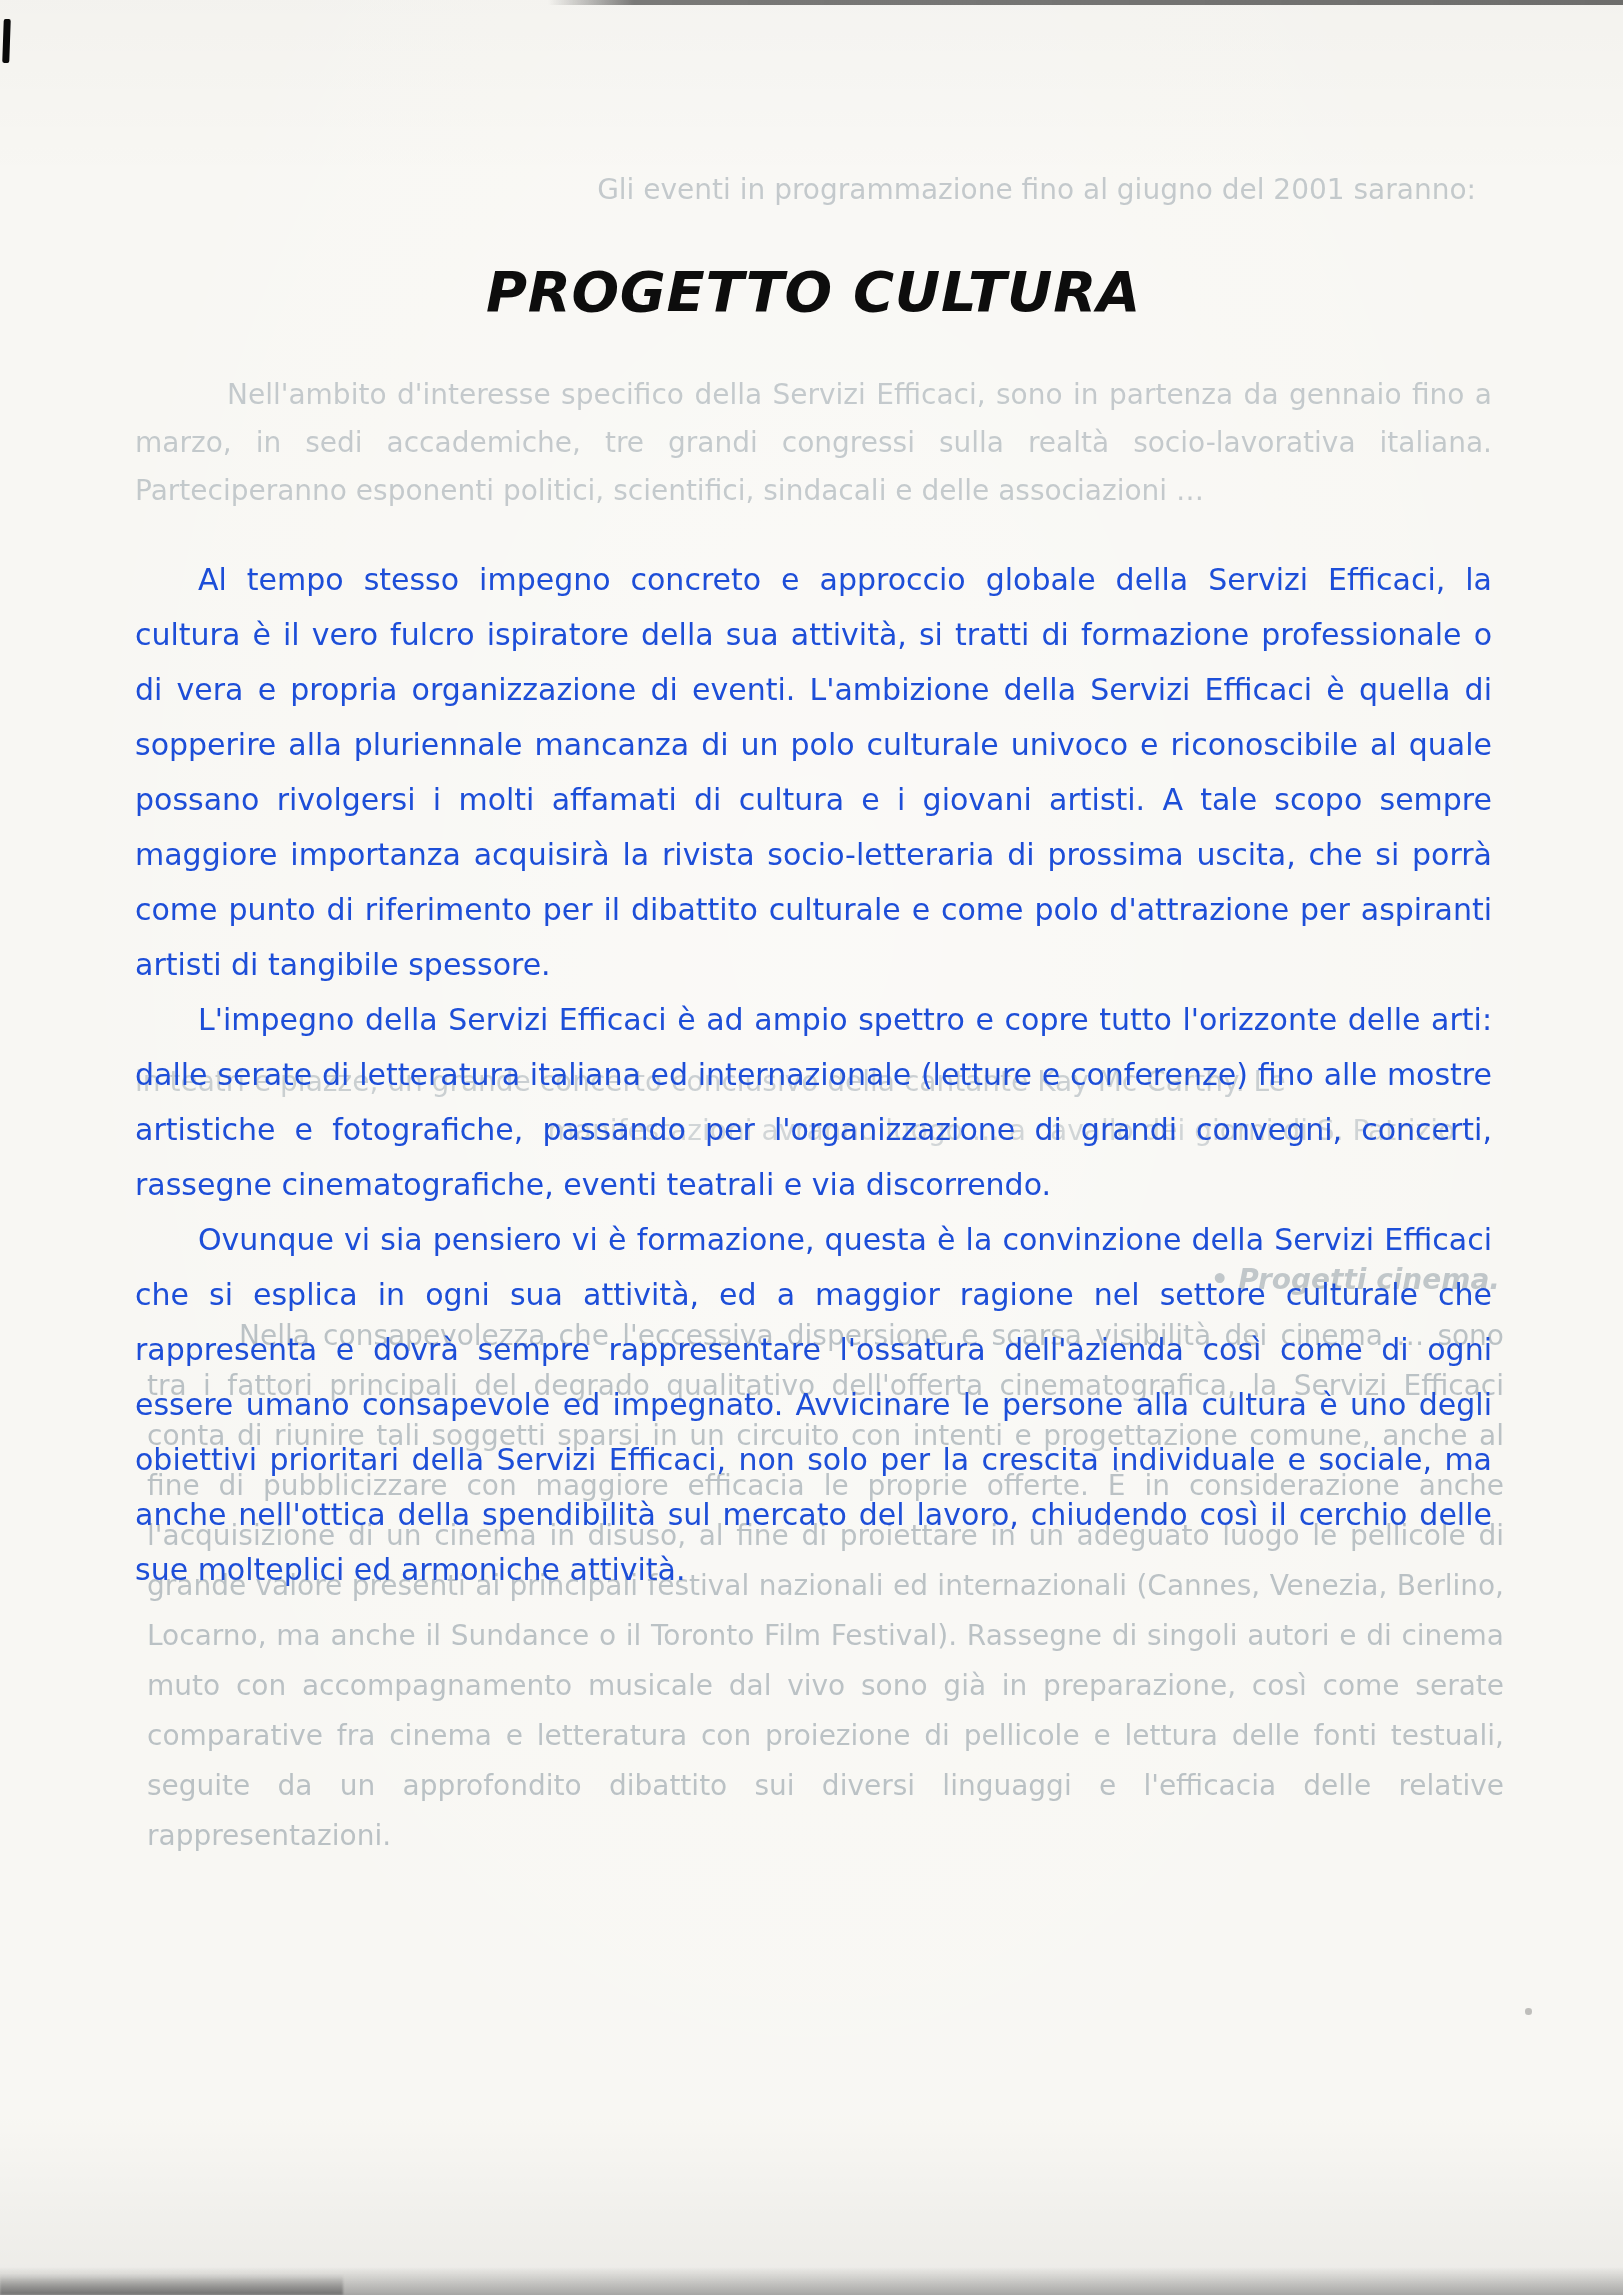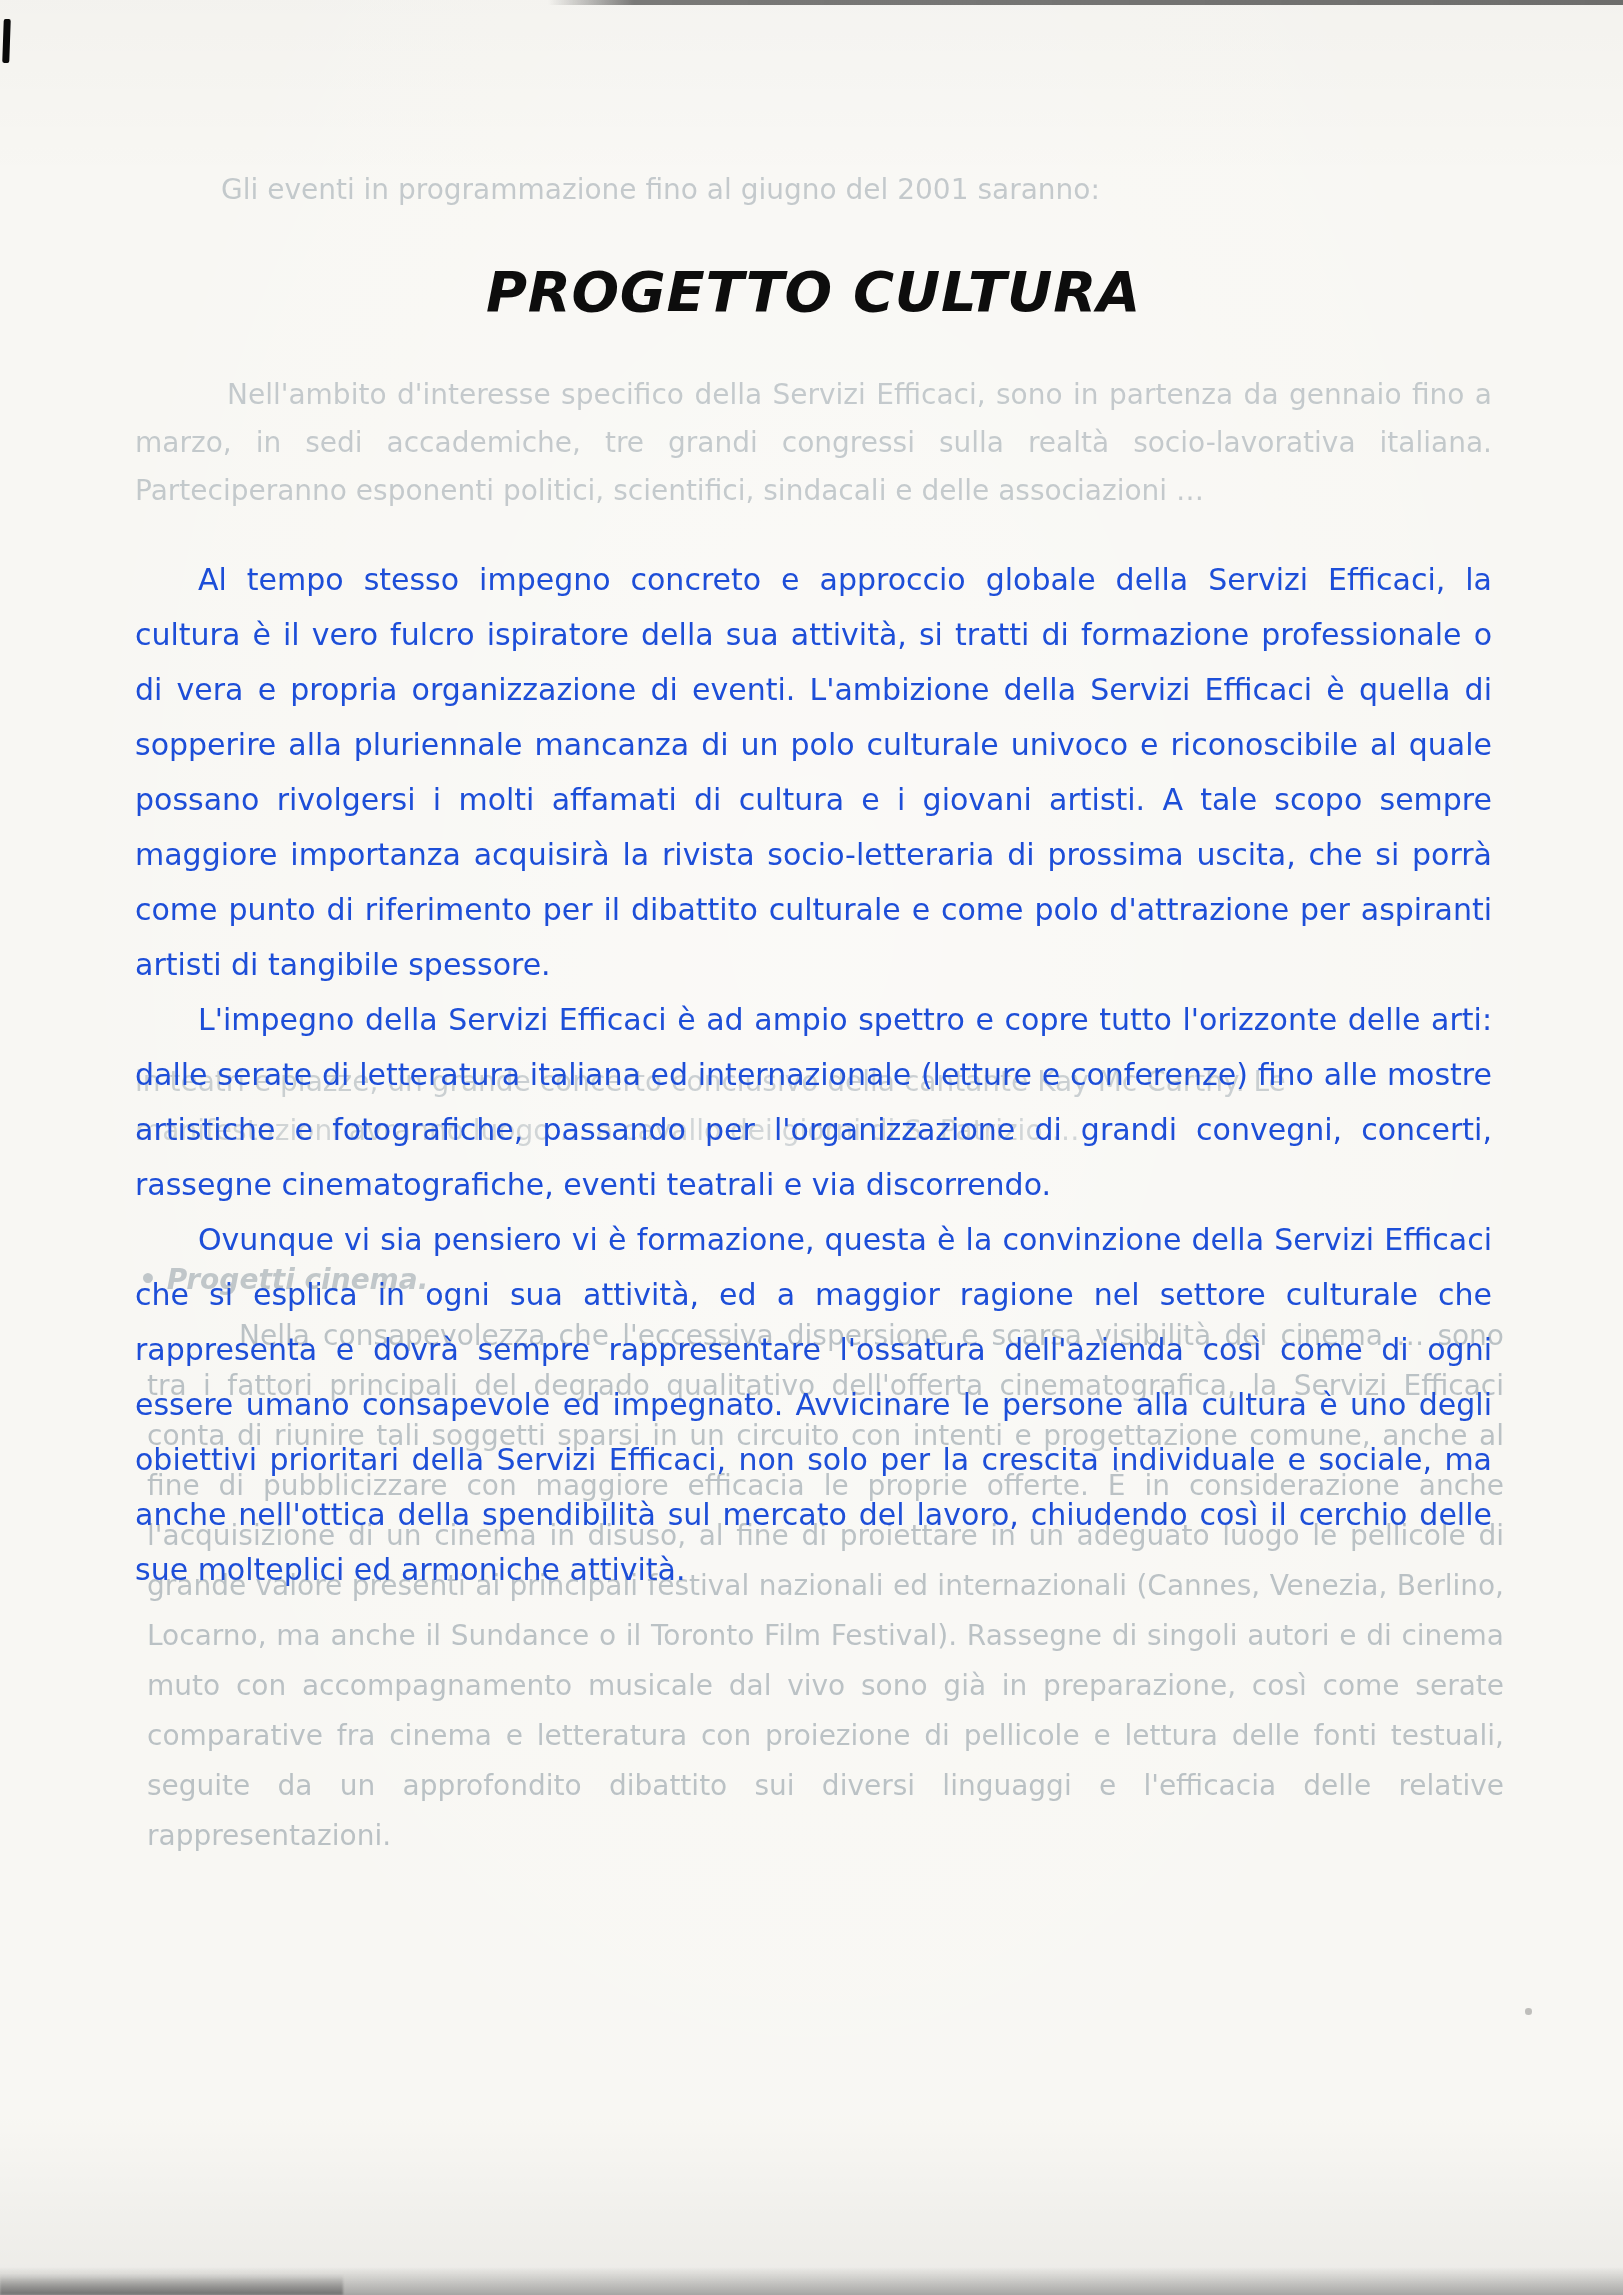--- a/index.html
+++ b/index.html
@@ -29,20 +29,21 @@
 
   
   .ghost {
     position: absolute;
     z-index: 1;
     color: #5f7280;
     opacity: 0.34;
     font-size: 28px;
     line-height: 48px;
     filter: blur(0.4px);
+    text-align: right;
   }
   .ghost-intro    { left: 221px;  top: 166px;  width: 1255px; }
   .ghost-bullet-1 { left: 139px;  top: 272px;  width: 1361px; font-style: italic; font-weight: bold; opacity: 0.30; }
   .ghost-para-1   { left: 135px;  top: 371px;  width: 1357px; text-align: justify; text-indent: 92px; }
   .ghost-frag-0   { left: 135px;  top: 1009px; width: 1357px; text-align: justify; opacity: 0.30; }
   .ghost-frag-1   { left: 135px;  top: 1058px; width: 1357px; text-align: justify; opacity: 0.30; }
   .ghost-frag-2   { left: 135px;  top: 1107px; width: 1357px; opacity: 0.26; }
   .ghost-bullet-2 { left: 139px;  top: 1256px; width: 1361px; font-style: italic; font-weight: bold; opacity: 0.36; }
   .ghost-para-2   { left: 147px;  top: 1311px; width: 1357px; text-align: justify; text-indent: 92px; opacity: 0.40; line-height: 50px; }
 

